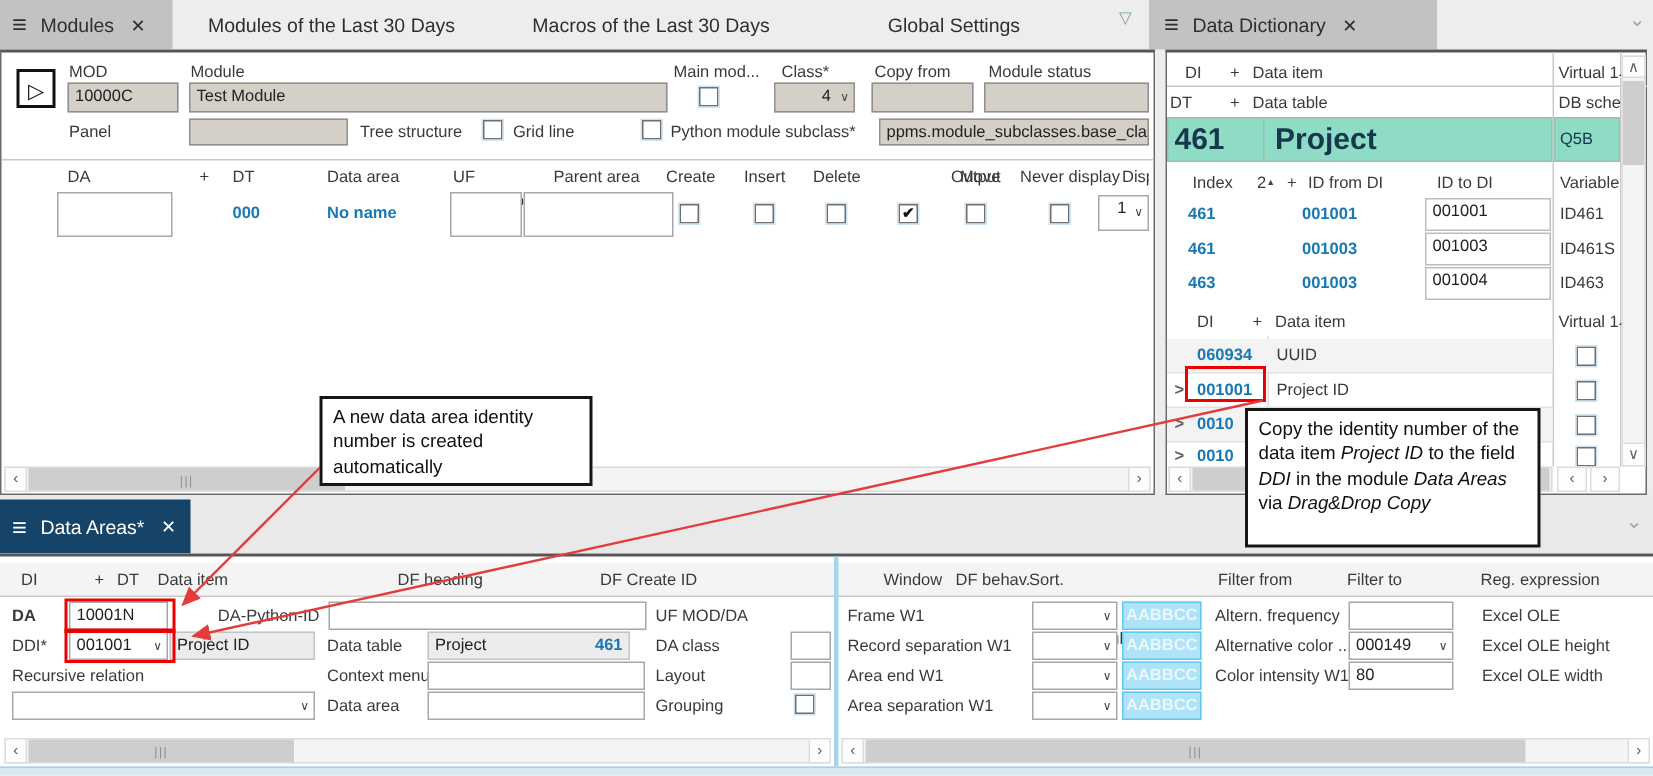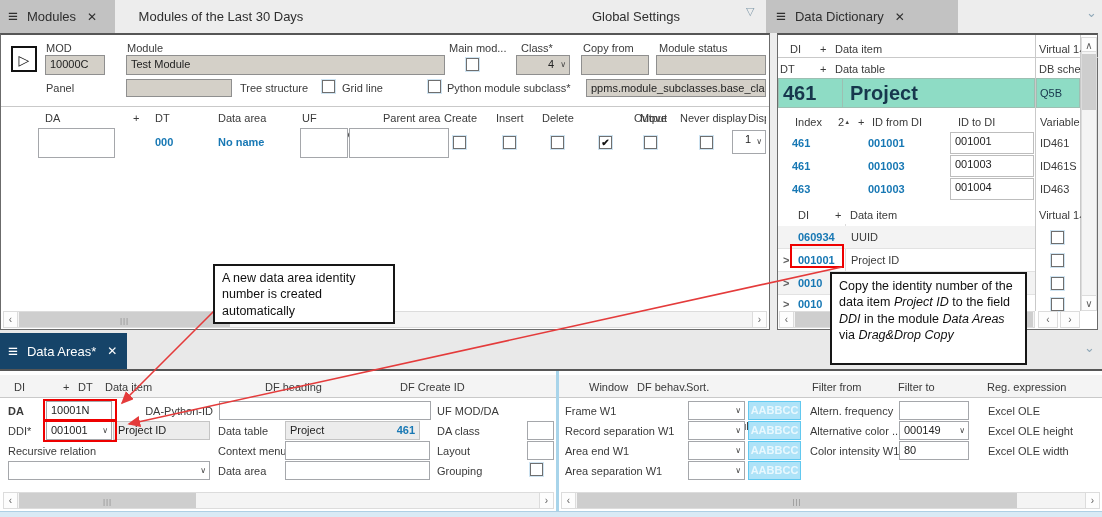--- a/index.html
+++ b/index.html
@@ -55,39 +55,42 @@
 
   <div class="abs tabbar">
     <div class="abs tab tab-active" style="left:0;top:0;width:115px;">
       <span class="burger" style="margin-left:8px;">≡</span>
       <span>Modules</span>
       <span class="closex">✕</span>
     </div>
     <div class="abs tab" style="left:128px;top:0;width:186px;justify-content:center;">
       <span>Modules of the Last 30 Days</span>
     </div>
+    <div class="abs tab" style="left:345px;top:0;width:178px;justify-content:center;">
+      <span>Macros of the Last 30 Days</span>
+    </div>
     <div class="abs tab" style="left:572px;top:0;width:128px;justify-content:center;">
       <span>Global Settings</span>
     </div>
     <div class="abs" style="left:746px;top:5px;font-size:11px;color:#7f98a8;">▽</div>
     <div class="abs tab tab-active" style="left:766px;top:0;width:192px;">
       <span class="burger" style="margin-left:10px;">≡</span>
       <span>Data Dictionary</span>
       <span class="closex">✕</span>
     </div>
     <div class="abs" style="left:1086px;top:5px;font-size:13px;color:#8fa8b8;">⌄</div>
   </div>
 
   <div class="abs panel" style="left:0;top:33px;width:770px;height:297px;">
   </div>
 
   <div class="abs" style="left:11px;top:46px;width:26px;height:26px;border:2px solid #111;background:#fff;text-align:center;line-height:24px;font-size:14px;color:#111;">▷</div>
 
   <span class="lbl" style="left:46px;top:42px;">MOD</span>
-  <div class="fld" style="left:45px;top:55px;width:60px;height:20px;">10000C</div>
+  <div class="fld" style="left:45px;top:55px;width:74px;height:20px;">10000C</div>
   <span class="lbl" style="left:127px;top:42px;">Module</span>
   <div class="fld" style="left:126px;top:55px;width:319px;height:20px;">Test Module</div>
   <span class="lbl" style="left:449px;top:42px;">Main mod...</span>
   <span class="cb" style="left:466px;top:58px;"></span>
   <span class="lbl" style="left:521px;top:42px;">Class*</span>
   <div class="fld" style="left:516px;top:55px;width:54px;height:20px;text-align:right;padding-right:15px;">
     <span>4</span>
     <span class="chev">∨</span>
   </div>
   <span class="lbl" style="left:583px;top:42px;">Copy from</span>
@@ -104,21 +107,21 @@
   <span class="lbl" style="left:447px;top:82px;">Python module subclass*</span>
   <div class="fld" style="left:586px;top:79px;width:180px;height:18px;">ppms.module_subclasses.base_clas</div>
   <div class="hline" style="left:1px;top:106px;width:768px;"></div>
 
   <span class="lbl" style="left:45px;top:112px;">DA</span>
   <span class="lbl" style="left:133px;top:112px;">+</span>
   <span class="lbl" style="left:155px;top:112px;">DT</span>
   <span class="lbl" style="left:218px;top:112px;">Data area</span>
   <span class="lbl" style="left:302px;top:112px;">UF</span>
   <span class="lbl" style="left:336px;top:112px;margin-top:16px;">Pos.</span>
-  <span class="lbl" style="left:383px;top:112px;text-align:center;">Parent area</span>
+  <span class="lbl" style="left:369px;top:112px;text-align:center;">Parent area</span>
   <span class="lbl" style="left:444px;top:112px;">Create</span>
   <span class="lbl" style="left:496px;top:112px;">Insert</span>
   <span class="lbl" style="left:542px;top:112px;">Delete</span>
   <span class="lbl" style="left:592px;top:112px;margin-left:48px;">Move</span>
   <span class="lbl" style="left:634px;top:112px;">Output</span>
   <span class="lbl" style="left:680px;top:112px;">Never display</span>
   <span class="lbl" style="left:748px;top:112px;width:18px;overflow:hidden;">Displa</span>
 
   <div class="inp" style="left:38px;top:128px;width:77px;height:30px;"></div>
   <span class="lbl blue b" style="left:155px;top:136px;">000</span>

